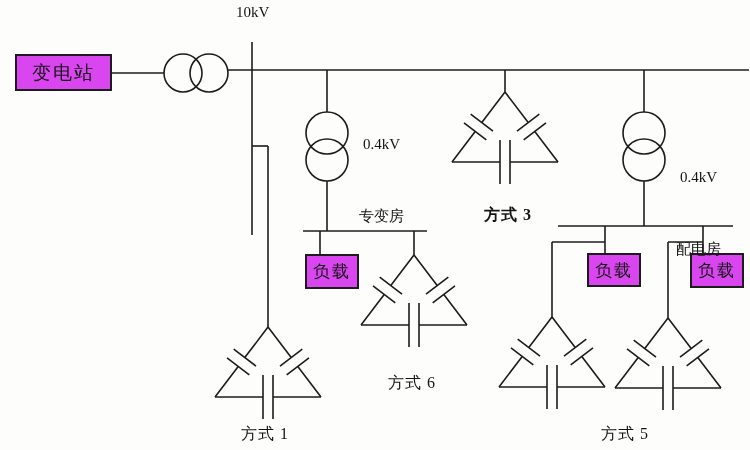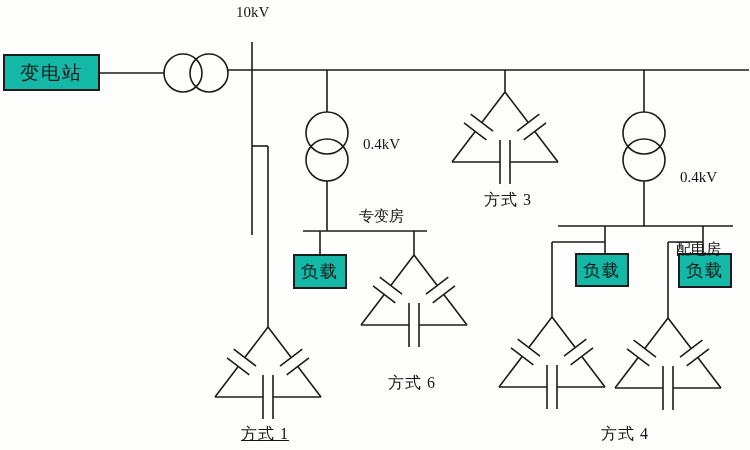--- a/index.html
+++ b/index.html
@@ -10,23 +10,23 @@
   }
   #wires{position:absolute;left:0;top:0;}
   #wires line, #wires circle, #wires path{
     stroke:#1c1c1c;stroke-width:1.6;fill:none;stroke-linecap:butt;
   }
   .lbl{position:absolute;white-space:pre;line-height:1.2;}
   .lbl.v2{line-height:24px;text-align:center;}
   .f15{font-size:15px;}
   .f16{font-size:16px;letter-spacing:1px;}
   .dbox{
-    position:absolute;border:2px solid #1c1c1c;background:#14b8a6;
+    position:absolute;border:2px solid #1c1c1c;background:#d946ef;
     display:flex;align-items:center;justify-content:center;
-    letter-spacing:2px;box-sizing:border-box;
+    letter-spacing:2px;box-sizing:border-box;margin-left:12px;
   }
   .substation{font-size:19px;}
   .loadbox{font-size:17px;}
 </style>
 </head>
 <body>
 
 <div id="canvas">
 
   <svg id="wires" width="750" height="450" viewBox="0 0 750 450" xmlns="http://www.w3.org/2000/svg" xmlns:xlink="http://www.w3.org/1999/xlink">
@@ -105,21 +105,21 @@
   <div class="lbl f15 v2" style="left:359px;top:84px;">
     <div>0.4kV</div>
     <div>专变房</div>
   </div>
 
   <div class="lbl f15 v2" style="left:676px;top:117px;">
     <div>0.4kV</div>
     <div>配电房</div>
   </div>
 
-  <div class="lbl f16" style="left:241px;top:424px;text-decoration:underline;">方式 1</div>
+  <div class="lbl f16" style="left:241px;top:424px;">方式 1</div>
 
   <div class="lbl f16" style="left:388px;top:373px;">方式 6</div>
 
-  <div class="lbl f16" style="left:484px;top:190px;">方式 3</div>
+  <div class="lbl f16" style="left:484px;top:205px;font-weight:bold;">方式 3</div>
 
-  <div class="lbl f16" style="left:601px;top:424px;">方式 4</div>
+  <div class="lbl f16" style="left:601px;top:424px;">方式 5</div>
 
 </div>
 
 </body></html>

